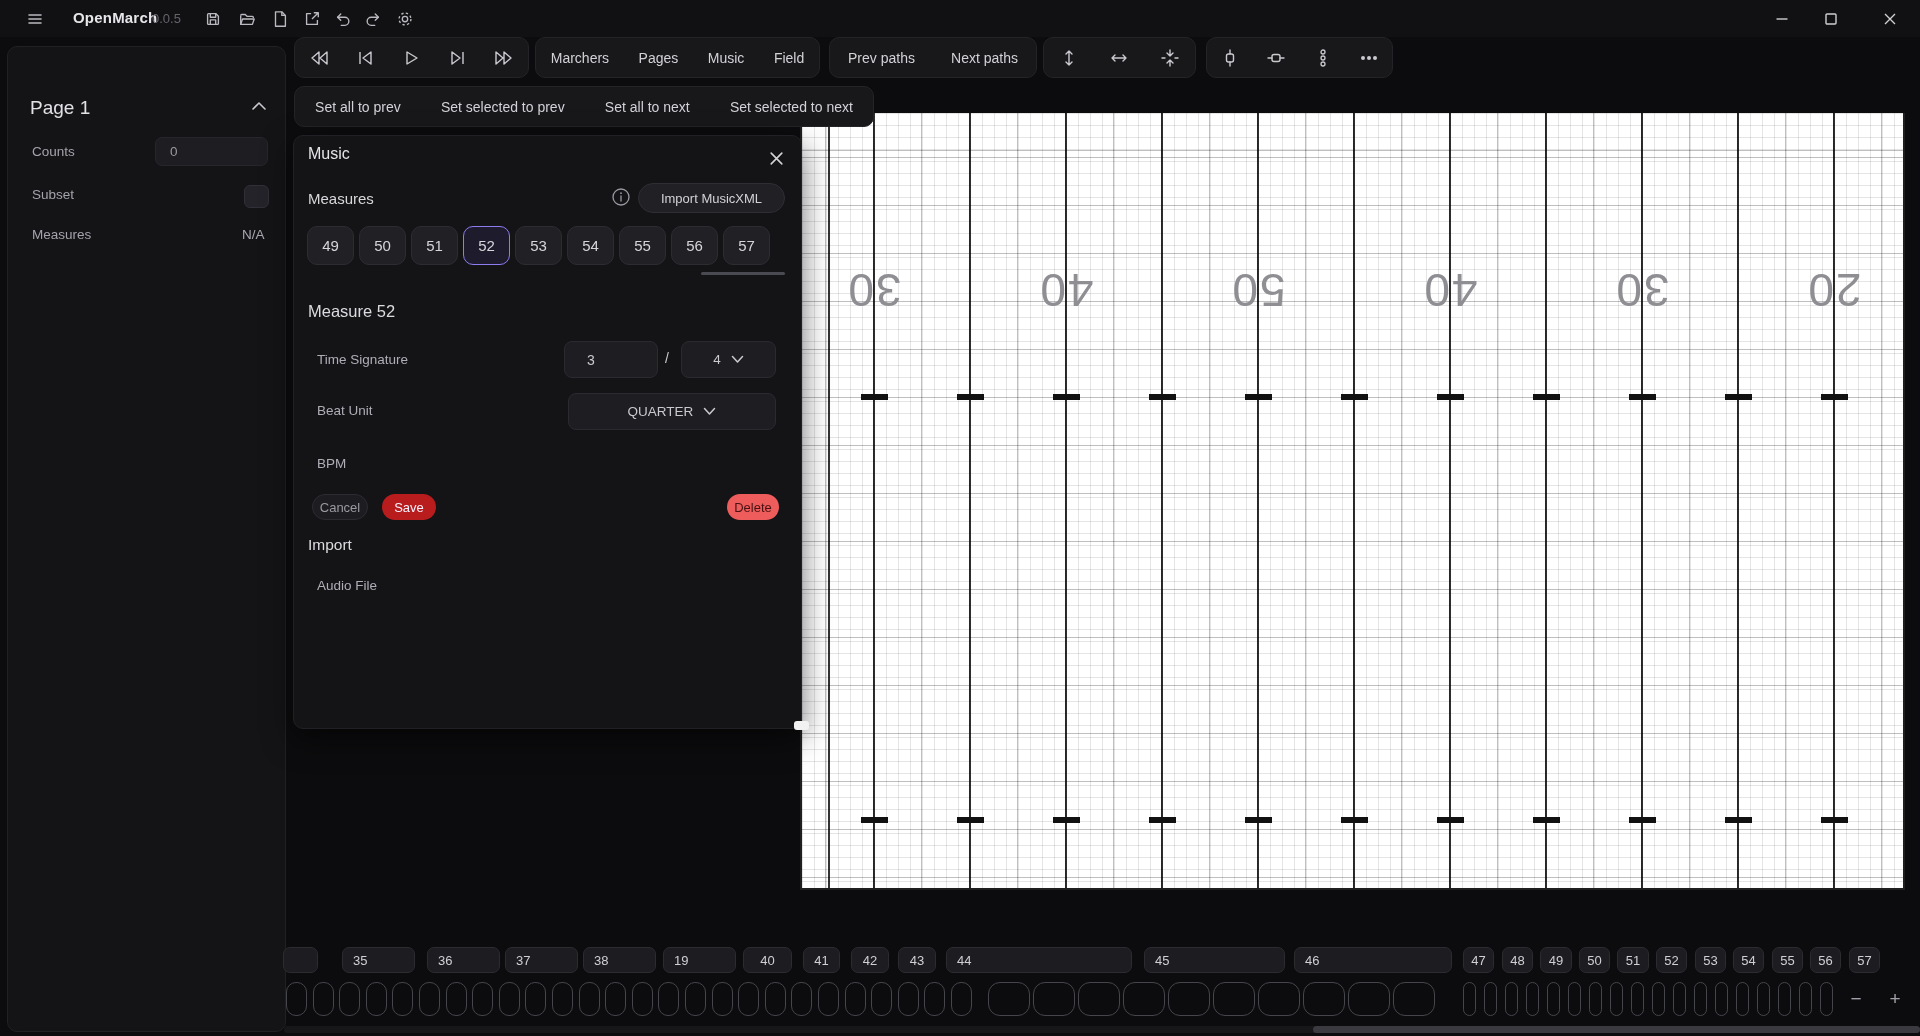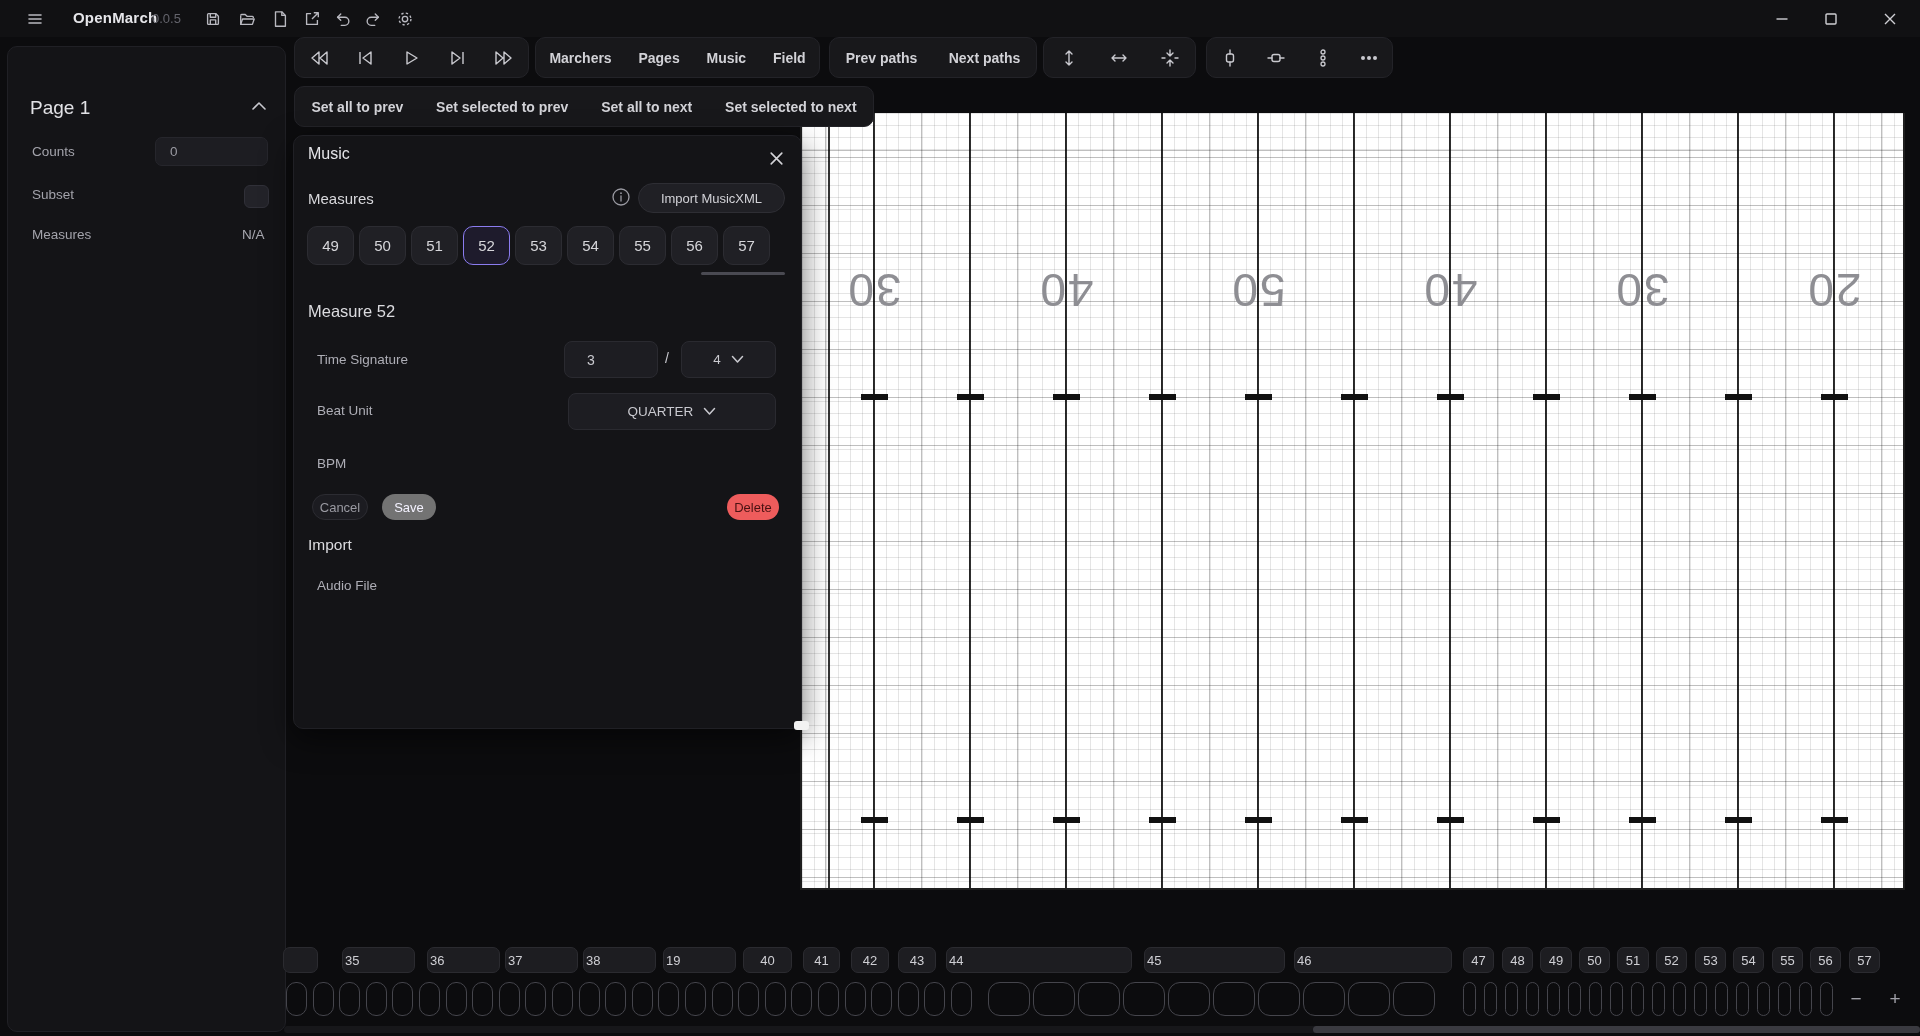--- a/index.html
+++ b/index.html
@@ -12,21 +12,21 @@
   .tb-icon{position:absolute;top:8px;width:22px;height:22px;display:flex;align-items:center;justify-content:center;
            color:#b9b9c0;border-radius:5px;cursor:default;}
   #app-name{position:absolute;left:73px;top:9px;font-size:15px;font-weight:600;color:#e6e6ea;letter-spacing:.2px;}
   #app-version{position:absolute;left:152px;top:11px;font-size:13px;color:#64646c;}
   #doc-path{position:absolute;left:0;right:0;top:10px;text-align:center;font-size:13px;color:#b9b9c0;}
   .win-btn{position:absolute;top:9px;width:20px;height:20px;display:flex;align-items:center;justify-content:center;color:#cfcfd4;}
   
   .grp{position:absolute;background:#18181b;border:1px solid #232328;border-radius:10px;
        display:flex;align-items:center;}
   .icon-btn{display:flex;align-items:center;justify-content:center;color:#c9c9cf;border-radius:6px;}
-  .txt-btn{font-size:14px;color:#d2d2d7;padding:0 4px;white-space:nowrap;font-weight:bold;}
+  .txt-btn{font-size:14px;color:#d2d2d7;padding:0 4px;white-space:nowrap;}
   
   #sidebar{position:absolute;left:7px;top:46px;width:277px;height:984px;background:#141417;
            border:1px solid #202025;border-radius:10px;}
   #page-title{position:absolute;left:22px;top:50px;font-size:19px;color:#e2e2e6;}
   .sb-label{position:absolute;left:24px;font-size:13.5px;color:#a3a3ab;}
   .sb-input{position:absolute;left:147px;top:90px;width:113px;height:29px;background:#1d1d22;border:1px solid #26262c;
             border-radius:7px;color:#9a9aa2;font-size:13.5px;padding:0 0 0 14px;font-family:"Liberation Sans",sans-serif;box-sizing:border-box;}
   #subset-checkbox{position:absolute;left:236px;top:138px;width:23px;height:21px;background:#232329;
             border:1px solid #303038;border-radius:6px;}
   #measures-value{position:absolute;left:234px;top:180px;font-size:13.5px;color:#a8a8b0;}
@@ -52,21 +52,21 @@
       repeating-linear-gradient(to right, rgba(0,0,0,0.10) 0 1px, transparent 1px 12px),
       repeating-linear-gradient(to bottom, rgba(0,0,0,0.10) 0 1px, transparent 1px 12px);
     background-position:71px 0, 23px 0, 0 44px, 0 0, 0 0;}
   .yard-num{position:absolute;width:120px;text-align:center;font-size:46px;color:#8e8e93;
             transform:rotate(180deg);letter-spacing:2px;font-family:"Liberation Sans",sans-serif;}
   .hash{position:absolute;width:27px;height:6px;background:#111;}
   #drawer-grip{position:absolute;left:794px;top:721px;width:15px;height:9px;background:#f2f2f2;border-radius:3px;z-index:6;}
   
   .t-chip{position:absolute;top:947px;height:26px;background:#1d1d21;border:1px solid #2b2b30;border-radius:7px;
           box-sizing:border-box;color:#cfcfd4;font-size:13px;display:flex;align-items:center;z-index:2;}
-  .t-chip.wide{justify-content:flex-start;padding-left:2px;}
+  .t-chip.wide{justify-content:flex-start;padding-left:10px;}
   .t-chip.narrow{justify-content:center;}
   .oval{position:absolute;top:982px;height:34px;border:1px solid #45454c;background:transparent;box-sizing:border-box;z-index:2;}
   .tl-zoom{position:absolute;top:988px;width:22px;height:22px;color:#a0a0a8;font-size:19px;display:flex;
            align-items:center;justify-content:center;z-index:3;}
   #h-scroll-track{position:absolute;left:284px;top:1026px;width:1636px;height:7px;background:#17171a;border-radius:4px;z-index:2;}
   #h-scroll-thumb{position:absolute;left:1029px;top:0;width:607px;height:7px;background:#3a3a40;border-radius:4px;}
   #measures-scroll-thumb{position:absolute;left:407px;top:136px;width:84px;height:3px;background:#4a4a52;border-radius:2px;}
 </style>
 </head>
 <body>
@@ -327,21 +327,21 @@
   <div class="abs drop" style="left:274px;top:257px;width:208px;height:37px">
     <span>QUARTER</span>
     <svg width="13" height="9" viewBox="0 0 13 9" fill="none" stroke="#c9c9cf" stroke-width="1.5" stroke-linecap="round" stroke-linejoin="round">
         <path d="M1.5 1.5L6.5 7l5-5.5"></path>
       </svg>
   </div>
 
   <div class="row-label" style="top:320px">BPM</div>
 
   <div class="abs pill" style="left:18px;top:358px;width:56px;height:26px;background:#1c1c21;border:1px solid #2c2c32;color:#9a9aa2">Cancel</div>
-  <div class="abs pill" style="left:88px;top:358px;width:54px;height:26px;background:#737373;color:#f4f2ff">Save</div>
+  <div class="abs pill" style="left:88px;top:358px;width:54px;height:26px;background:#b91c1c;color:#f4f2ff">Save</div>
   <div class="abs pill" style="left:433px;top:358px;width:52px;height:26px;background:#ee5c5c;color:#4a1212">Delete</div>
 
   <div class="abs" style="left:14px;top:400px;font-size:15.5px;color:#dcdce0">Import</div>
   <div class="row-label" style="top:442px">Audio File</div>
 </div>
 
 <div id="timeline">
     <div class="t-chip narrow" style="left: 283px; width: 35px;"></div>
     <div class="t-chip wide" style="left: 342px; width: 73px;">35</div>
     <div class="t-chip wide" style="left: 427px; width: 73px;">36</div>

